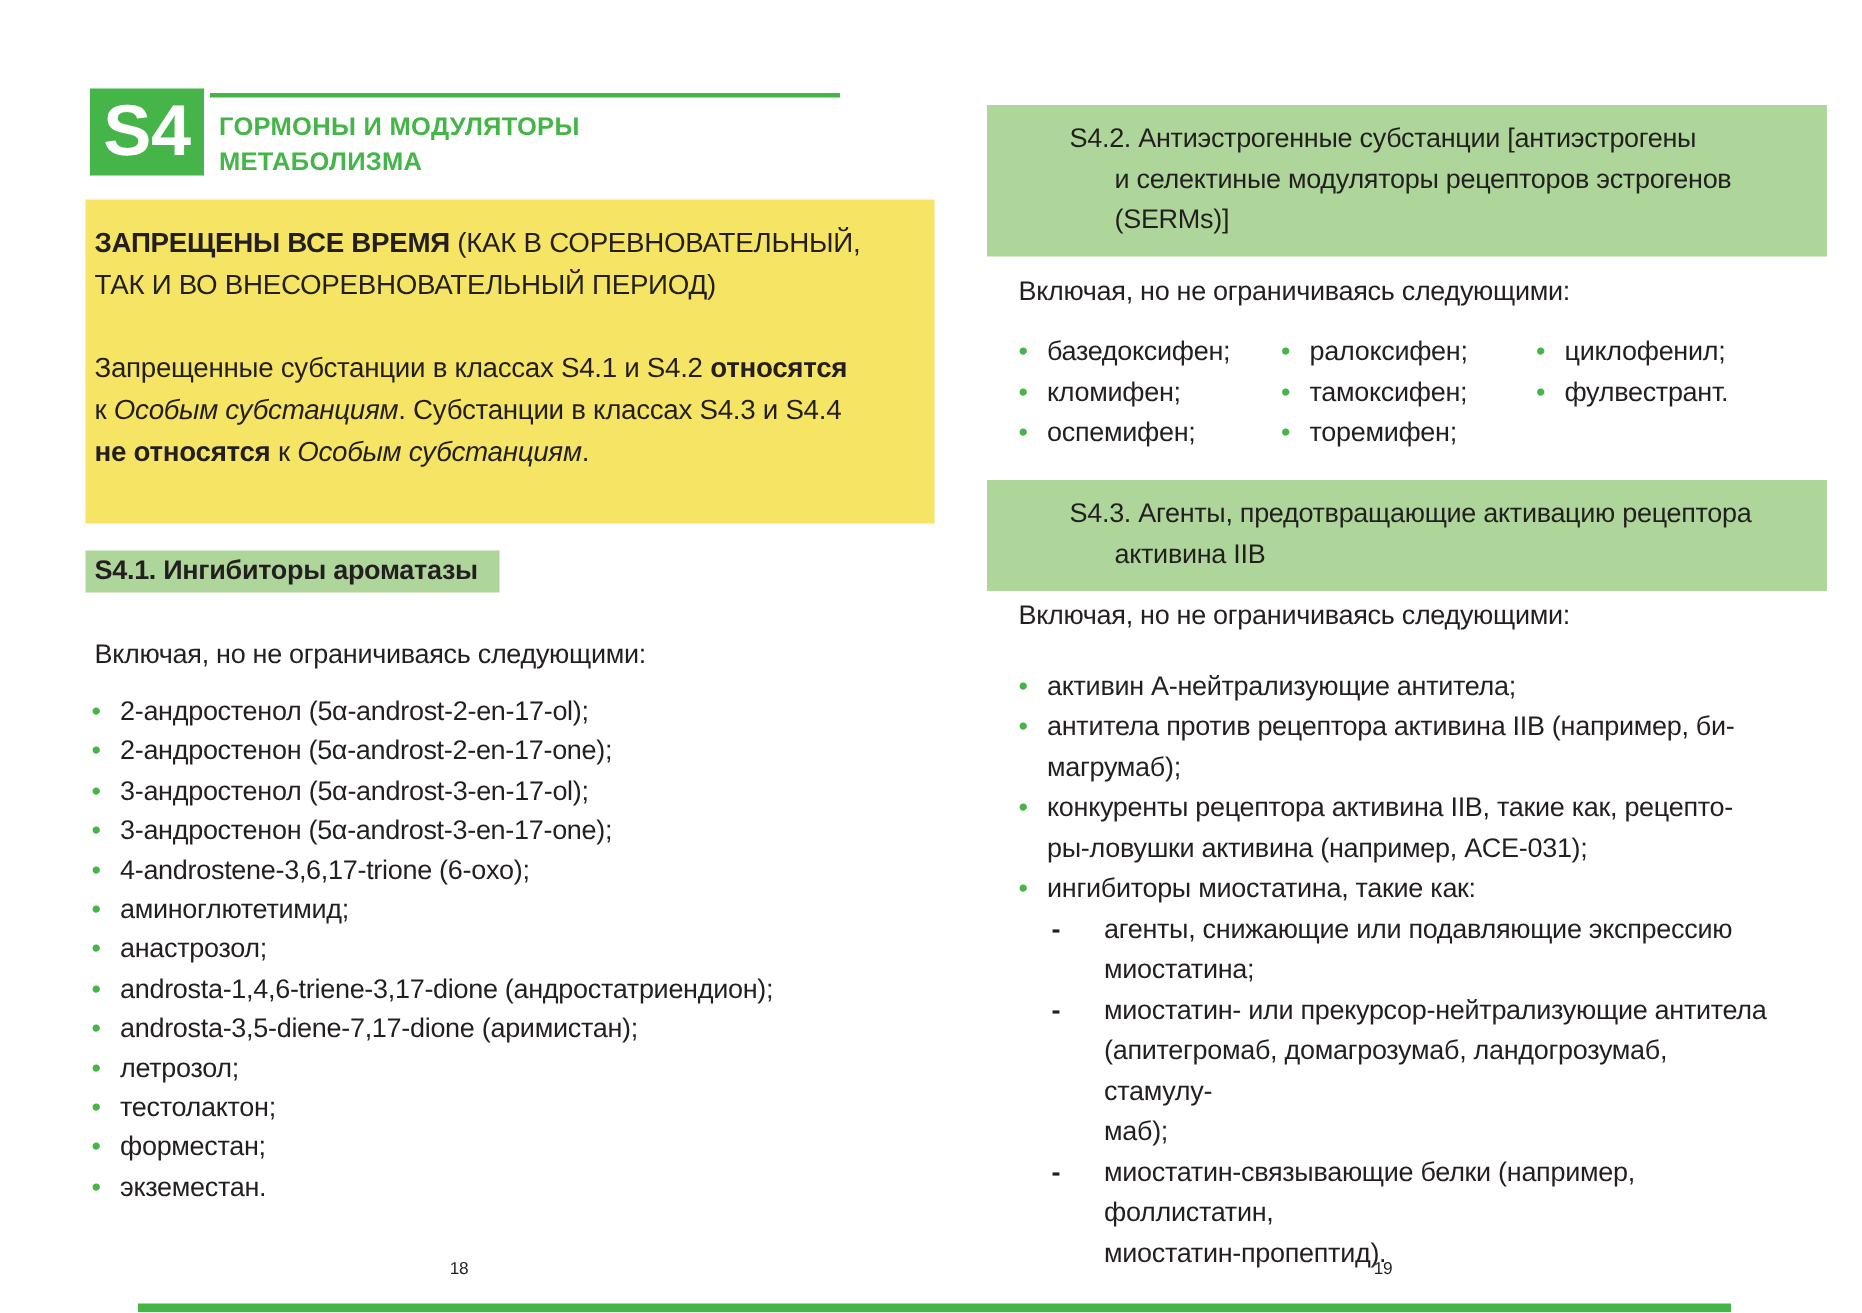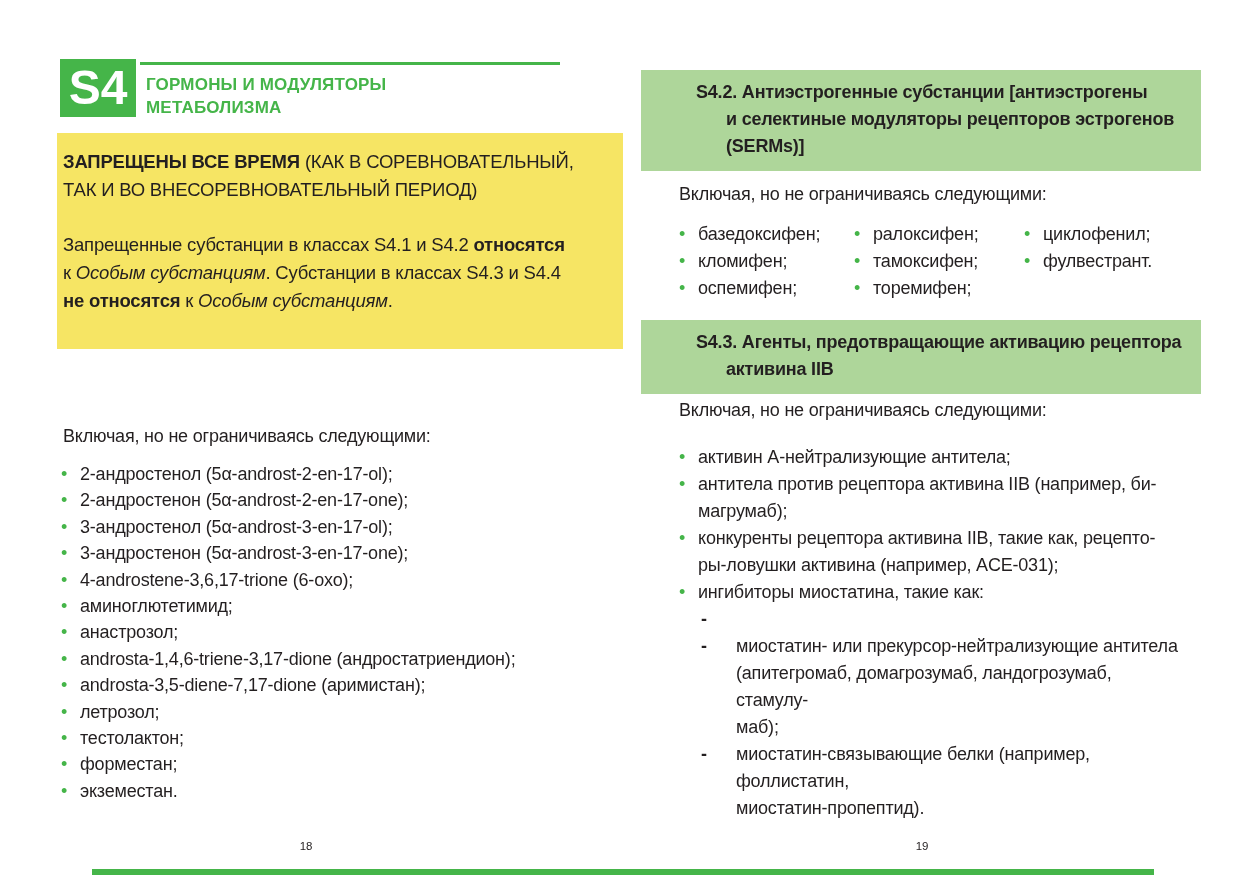--- a/index.html
+++ b/index.html
@@ -34,22 +34,22 @@
   .including-l{position:absolute;left:63px;top:426px;font-size:18px;}
   .blist{list-style:none;margin:0;padding:0;}
   .blist li{display:flex;font-size:18px;line-height:26.4px;}
   .dot{
     width:19px;flex:0 0 19px;color:var(--green);font-size:18px;line-height:26.4px;
   }
   .blist .txt{flex:1;}
   .left-list{position:absolute;left:61px;top:461px;width:560px;}
   
   .gbox{
-    position:absolute;left:641px;width:560px;background:var(--lgreen);
-    box-sizing:border-box;font-weight:700;font-size:18px;line-height:27px;
+    position:absolute;left:658px;width:560px;background:var(--lgreen);
+    box-sizing:border-box;font-weight:400;font-size:18px;line-height:27px;
     padding:9px 8px 11px 85px;text-indent:-30px;
   }
   .gbox.s42{top:70px;}
   .gbox.s43{top:320px;}
   .including-r1{position:absolute;left:679px;top:184px;font-size:18px;}
   .including-r2{position:absolute;left:679px;top:400px;font-size:18px;}
   .serm-grid{
     position:absolute;left:679px;top:221px;display:grid;
     grid-template-columns:175px 170px auto;
   }
@@ -76,20 +76,21 @@
 МЕТАБОЛИЗМА</div>
 
   <div class="yellow-box">
     <p class="banner-p pre"><span style="font-weight: 700;">ЗАПРЕЩЕНЫ ВСЕ ВРЕМЯ</span><span> (КАК В СОРЕВНОВАТЕЛЬНЫЙ,
 ТАК И ВО ВНЕСОРЕВНОВАТЕЛЬНЫЙ ПЕРИОД)</span></p>
     <p class="banner-p pre"><span>Запрещенные субстанции в классах S4.1 и S4.2 </span><span style="font-weight: 700;">относятся</span><span>
 к </span><span style="font-style: italic;">Особым субстанциям</span><span>. Субстанции в классах S4.3 и S4.4
 </span><span style="font-weight: 700; margin-top: 18px;">не относятся</span><span> к </span><span style="font-style: italic;">Особым субстанциям</span><span>.</span></p>
   </div>
 
+  <div class="hl-small">S4.1. Ингибиторы ароматазы</div>
   <div class="including-l">Включая, но не ограничиваясь следующими:</div>
 
   <ul class="blist left-list">
     <li>
         <span class="dot">•</span>
         <span class="txt">2-андростенол (5α-androst-2-en-17-ol);</span>
       </li>
     <li>
         <span class="dot">•</span>
         <span class="txt">2-андростенон (5α-androst-2-en-17-one);</span>
@@ -215,20 +216,22 @@
 ры-ловушки активина (например, ACE-031);</span>
         </li>
       <li>
           <span class="dot">•</span>
           <span class="txt pre">ингибиторы миостатина, такие как:</span>
         </li>
     </ul>
     <ul class="sub-list">
       <li>
           <span class="dash">-</span>
+          <span class="txt pre">агенты, снижающие или подавляющие экспрессию
+миостатина;</span>
         </li>
       <li>
           <span class="dash">-</span>
           <span class="txt pre">миостатин- или прекурсор-нейтрализующие антитела
 (апитегромаб, домагрозумаб, ландогрозумаб, стамулу-
 маб);</span>
         </li>
       <li>
           <span class="dash">-</span>
           <span class="txt pre">миостатин-связывающие белки (например, фоллистатин,

